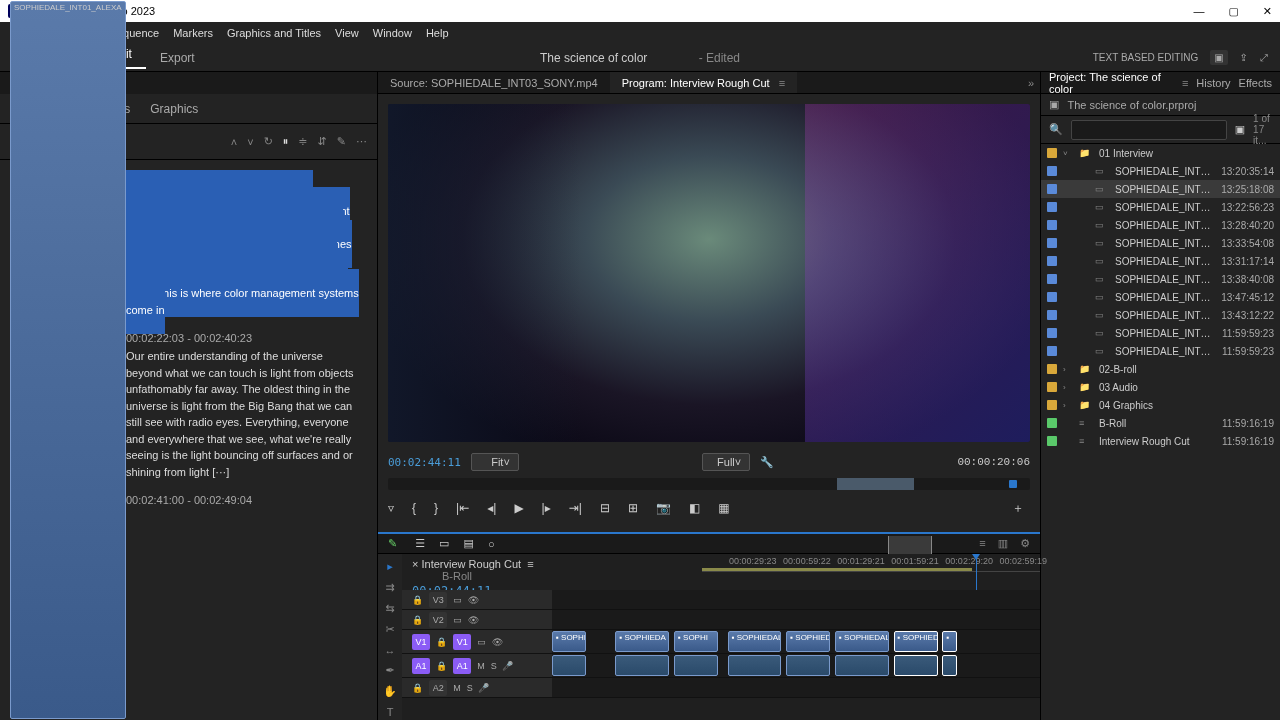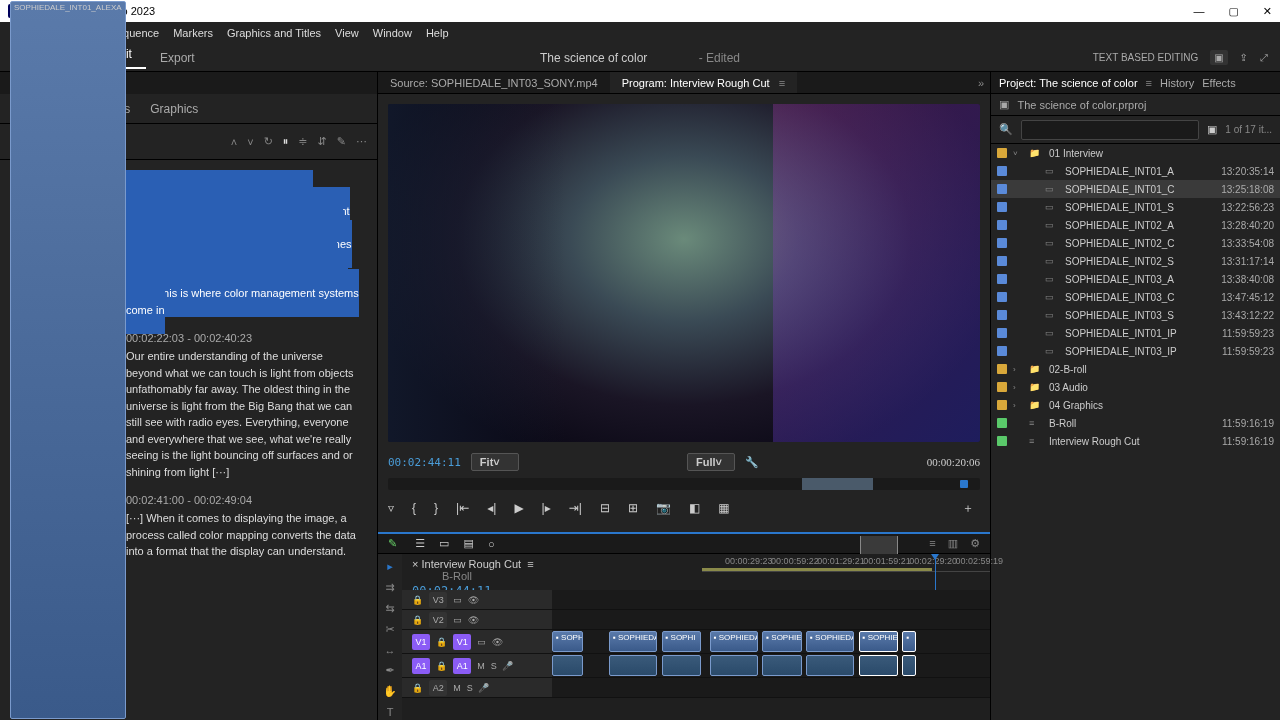--- a/index.html
+++ b/index.html
@@ -40,22 +40,22 @@
 .panelhead .tab { padding:0 12px; height:100%; display:flex; align-items:center; }
 .panelhead .tab.active { background:#232323; color:#fff; }
 .panelhead .menu { margin-left:6px; color:#888; }
 .panelhead .r { margin-left:auto; padding-right:6px; color:#888; }
 .viewer { flex:0 0 438px; display:flex; flex-direction:column; padding:10px; }
 .videobox { flex:1; background:radial-gradient(ellipse 55% 70% at 50% 40%, #6a8a7a 0%, #3a4a55 35%, #1a1525 70%, #0a0815 100%); border-radius:2px; position:relative; overflow:hidden; }
 .videobox::before { content:""; position:absolute; right:0; top:0; bottom:0; width:35%; background:linear-gradient(135deg, rgba(180,60,180,0.3), rgba(60,60,200,0.4)); }
 .videobox::after { content:""; position:absolute; left:0; top:0; bottom:0; width:30%; background:linear-gradient(90deg, rgba(20,30,50,0.7), transparent); }
 .viewerctrl { height:24px; display:flex; align-items:center; margin-top:8px; font-size:11px; gap:10px; }
 .viewerctrl .tc { color:#4a9dd9; font-family:monospace; }
-.viewerctrl .sel { background:#333; border:1px solid #555; padding:2px 8px; color:#ccc; border-radius:2px; min-width:48px; display:flex; justify-content:flex-start;font-weight:bold; }
-.viewerctrl .tc2 { margin-left:auto; color:#ccc; font-family:Liberation Serif, serif; }
+.viewerctrl .sel { background:#333; border:1px solid #555; padding:2px 8px; color:#ccc; border-radius:2px; min-width:48px; display:flex; justify-content:flex-end; }
+.viewerctrl .tc2 { margin-left:auto; color:#ccc; font-family:Liberation Mono, monospace; }
 .scrubbar { height:12px; background:#1a1a1a; position:relative; margin:4px 0; border-radius:2px; }
 .scrubbar .region { position:absolute; left:70%; width:12%; top:0; bottom:0; background:#4a5a6a; }
 .scrubbar .play { position:absolute; right:2%; width:8px; height:8px; background:#2a77cc; border-radius:1px; top:2px; }
 .transport { height:28px; display:flex; align-items:center; justify-content:center; gap:18px; color:#ccc; font-size:12px; }
 .transport .btn { cursor:pointer; }
 .transport .add { margin-left:auto; margin-right:6px; }
 .timeline { flex:1; border-top:2px solid #2a77cc; display:flex; flex-direction:column; background:#1f1f1f; }
 .tl-head { height:20px; background:#1a1a1a; display:flex; align-items:center; padding:0 10px; font-size:11px; border-bottom:1px solid #000; }
 .tl-head .opts { margin-left:auto; display:flex; gap:12px; color:#888; }
 .tl-body { flex:1; display:flex; }
@@ -74,21 +74,21 @@
 .tl-tracks { position:relative; }
 .track { height:20px; display:flex; border-bottom:1px solid #111; }
 .track.tall { height:24px; }
 .track .hdr { width:150px; display:flex; align-items:center; gap:6px; padding-left:10px; background:#2a2a2a; font-size:9px; color:#aaa; }
 .track .hdr .lbl { width:18px; height:16px; background:#333; display:flex; align-items:center; justify-content:center; border-radius:2px; }
 .track .hdr .lbl.active { background:#8b5cf6; color:#fff;text-align:center; }
 .track .lane { flex:1; background:#1a1a1a; position:relative; }
 .clip { position:absolute; top:1px; bottom:1px; background:linear-gradient(#5a7aaa,#3a5a8a); border:1px solid #7a9acc; border-radius:2px; font-size:8px; color:#fff; padding:1px 3px; overflow:hidden; white-space:nowrap; }
 .clip.audio { background:linear-gradient(#3a5a7a,#2a4a6a); }
 .clip.sel { border:1px solid #fff; }
-.right-panel { width:290px; background:#232323; display:flex; flex-direction:column; border-left:1px solid #000; }
+.right-panel { width:240px; background:#232323; display:flex; flex-direction:column; border-left:1px solid #000; }
 .rp-head { height:22px; background:#1a1a1a; display:flex; align-items:center; font-size:11px; padding:0 8px; gap:8px; border-bottom:1px solid #000; }
 .rp-head .t { color:#aaa; }
 .rp-head .t.active { color:#fff; }
 .rp-sub { height:22px; display:flex; align-items:center; padding:0 8px; gap:8px; font-size:11px; color:#aaa; border-bottom:1px solid #000; }
 .rp-search { height:28px; display:flex; align-items:center; padding:0 8px; gap:8px; border-bottom:1px solid #000; }
 .rp-search input { background:#1a1a1a; border:1px solid #444; color:#aaa; padding:3px 6px; flex:1; outline:none; font-size:11px; border-radius:2px; }
 .rp-search .count { font-size:10px; color:#888; }
 .rp-cols { height:18px; display:flex; padding:0 8px; font-size:10px; color:#aaa; border-bottom:1px solid #000; align-items:center; }
 .rp-cols .c1 { flex:1; }
 .rp-list { flex:1; overflow-y:auto; }
@@ -180,21 +180,20 @@
         <div class="speaker">Dale R.</div>
         <div class="body">
           <div class="time">00:02:22:03 - 00:02:40:23</div>
           <div class="text">Our entire understanding of the universe beyond what we can touch is light from objects unfathomably far away. The oldest thing in the universe is light from the Big Bang that we can still see with radio eyes. Everything, everyone and everywhere that we see, what we're really seeing is the light bouncing off surfaces and or shining from light [···]</div>
         </div>
       </div>
       <div class="seg">
         <div class="speaker">Sophie A</div>
         <div class="body">
           <div class="time">00:02:41:00 - 00:02:49:04</div>
-          <div class="text">[···] When it comes to displaying the image, a process called color mapping converts the data into a format that the display can understand.</div>
         </div>
       </div>
     </div>
   </div>
 
   <div class="center">
     <div class="panelhead">
       <div class="tab">Source: SOPHIEDALE_INT03_SONY.mp4</div>
       <div class="tab active">
         <span>Program: Interview Rough Cut</span>

